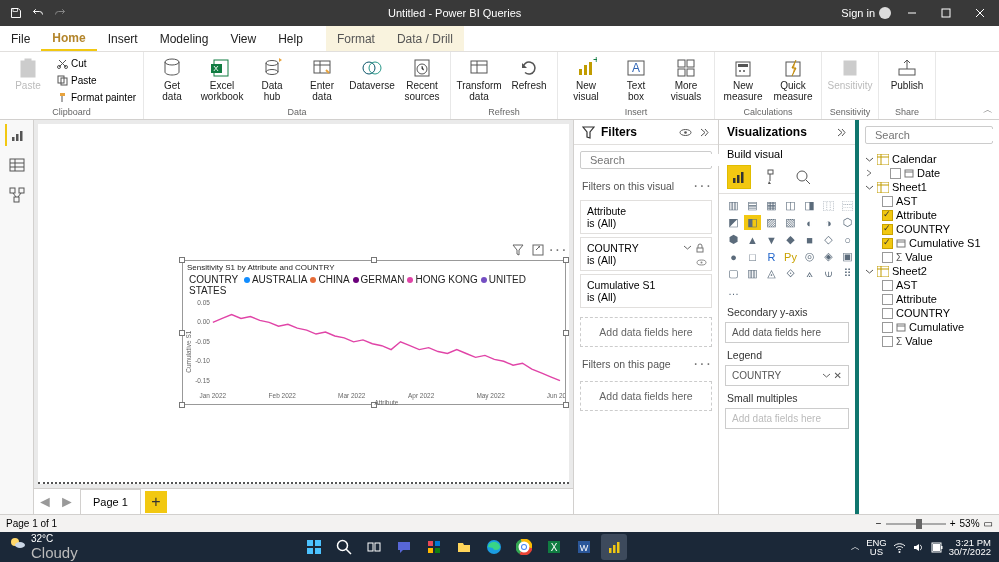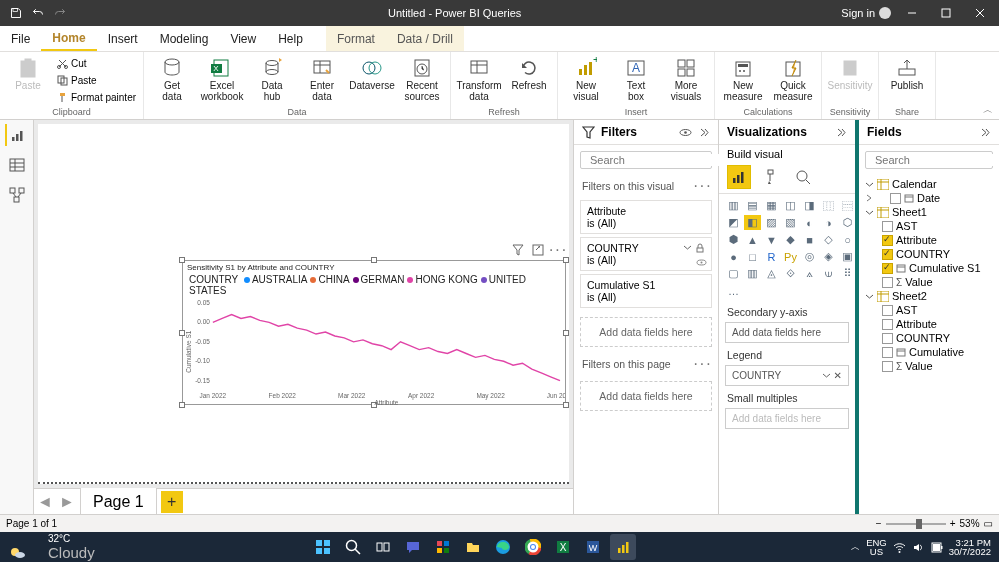--- a/index.html
+++ b/index.html
@@ -83,32 +83,32 @@
   
   .fields-pane{width:140px;background:#fff;display:flex;flex-direction:column;}
   .tree{font-size:11px;padding:2px 4px;overflow:auto;}
   .tree-item{display:flex;align-items:center;gap:3px;padding:1px 2px;cursor:pointer;}
   .cb{width:11px;height:11px;border:1px solid #999;display:inline-block;background:#fff;}
   .cb.checked{background:#f2c811;border-color:#c9a200;position:relative;}
   .cb.checked::after{content:"✓";position:absolute;font-size:9px;left:0;top:-2px;color:#333;}
   
   .page-tabs{height:26px;background:#fff;border-top:1px solid #d2d0ce;display:flex;align-items:center;gap:4px;padding:0 2px;}
   .pt-nav{width:18px;height:18px;display:flex;align-items:center;justify-content:center;color:#999;cursor:pointer;}
-  .pt-tab{padding:6px 12px;border:1px solid #d2d0ce;border-bottom:none;font-size:16px;background:#fff;cursor:pointer;}
+  .pt-tab{padding:6px 12px;border:1px solid #d2d0ce;border-bottom:none;font-size:11px;background:#fff;cursor:pointer;}
   .pt-add{width:22px;height:22px;background:#f2c811;display:flex;align-items:center;justify-content:center;cursor:pointer;color:#333;}
   
   .statusbar{height:18px;background:#f3f2f1;border-top:1px solid #d2d0ce;display:flex;align-items:center;font-size:10px;padding:0 6px;justify-content:space-between;}
   .zoom{display:flex;align-items:center;gap:4px;}
   .slider{width:60px;height:2px;background:#aaa;position:relative;}
   .slider::after{content:"";width:6px;height:10px;background:#666;position:absolute;left:50%;top:-4px;}
   
   .taskbar{height:30px;background:#1b2838;display:flex;align-items:center;}
   .task-center{flex:1;display:flex;justify-content:center;gap:4px;}
   .task-item{width:26px;height:26px;display:flex;align-items:center;justify-content:center;cursor:pointer;border-radius:3px;}
-  .task-left{display:flex;align-items:flex-end;gap:22px;padding-left:8px;color:#fff;font-size:10px;}
+  .task-left{display:flex;align-items:flex-start;gap:5px;padding-left:8px;color:#fff;font-size:10px;}
   .task-right{display:flex;align-items:center;gap:6px;padding-right:8px;color:#fff;font-size:9.5px;}
   .pane-ctrl{width:14px;height:14px;display:flex;align-items:center;justify-content:center;cursor:pointer;}
   .dots{letter-spacing:1px;color:#777;}
 </style>
 </head>
 <body>
 
 <div class="titlebar">
   <div class="tb-left">
     <div class="tb-icon">
@@ -649,28 +649,20 @@
             <path d="M1 3l3.5 3L8 3" fill="none" stroke="#666"></path>
           </svg>
           <span style="cursor:pointer">✕</span>
         </span>
       </div>
     <div class="viz-section">Small multiples</div>
     <div class="well" style="color:#bbb">Add data fields here</div>
   </div>
 
   <div class="fields-pane">
-    <div class="pane-header">
-      <span>Fields</span>
-      <div class="pane-ctrl">
-          <svg width="11" height="11">
-            <path d="M3 2l4 3.5L3 9M7 2l3 3.5L7 9" fill="none" stroke="#555"></path>
-          </svg>
-        </div>
-    </div>
     <div class="search-box">
       <svg width="11" height="11">
           <circle cx="4.5" cy="4.5" r="3.5" fill="none" stroke="#777"></circle>
           <line x1="7" y1="7" x2="10" y2="10" stroke="#777"></line>
         </svg>
       <input placeholder="Search" style="">
     </div>
     <div class="tree" id="fields-tree">
         <div class="tree-item">
           <svg width="9" height="9">

